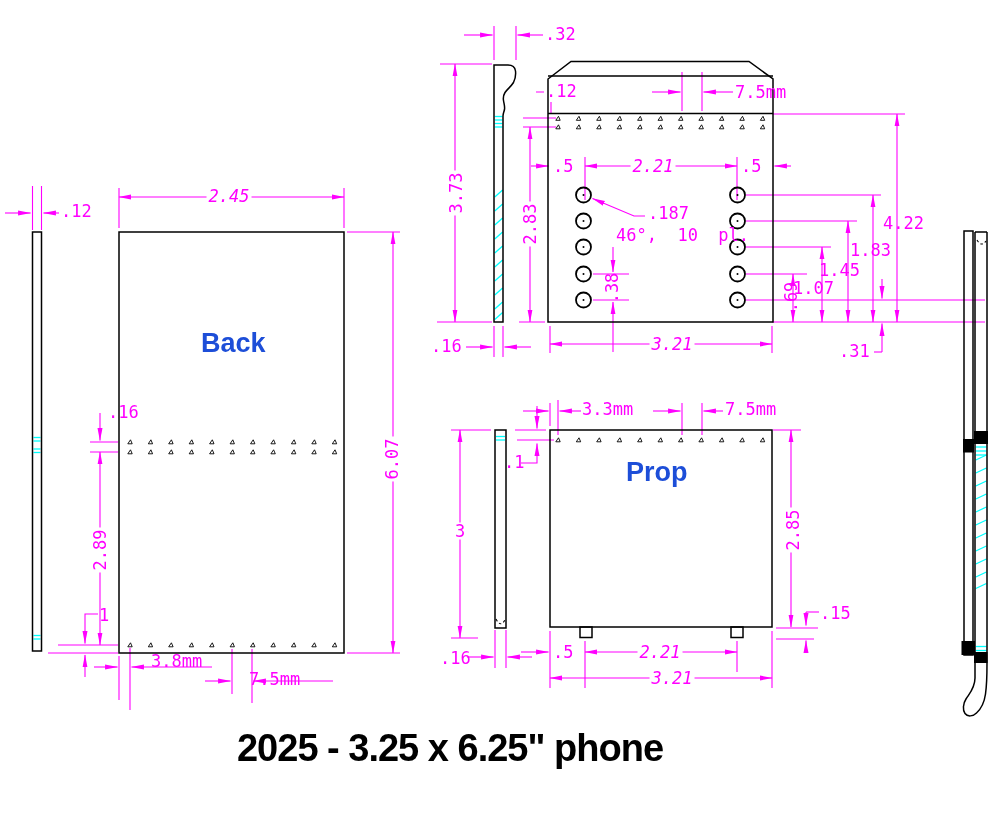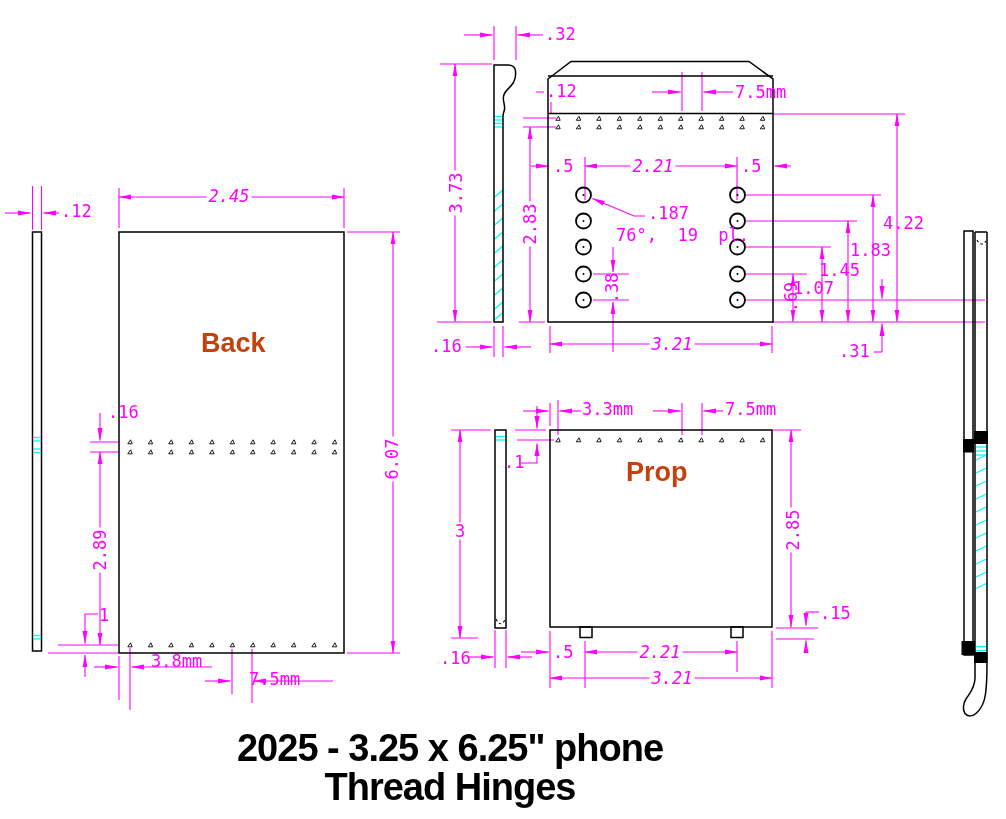--- a/index.html
+++ b/index.html
@@ -5,21 +5,21 @@
   html,body{margin:0;padding:0;background:#fff;}
   #stage{position:relative;width:1006px;height:819px;background:#fff;overflow:hidden;
          font-family:"DejaVu Sans Mono",monospace;}
   svg{position:absolute;left:0;top:0;}
   .dim-label{position:absolute;font:17px "DejaVu Sans Mono",monospace;color:#ff00ff;
              white-space:pre;line-height:1;z-index:3;}
   .wbg{background:#fff;padding:0 2px;}
   .ctr{transform:translateX(-50%);font-style:italic;}
   .vert{transform:translate(-50%,-50%) rotate(-90deg);transform-origin:center;}
   .vctr{transform:translate(-50%,-50%);}
-  .view-label{position:absolute;font:bold 27px "Liberation Sans",sans-serif;color:#c2410c;
+  .view-label{position:absolute;font:bold 27px "Liberation Sans",sans-serif;color:#1d4ed8;
               line-height:1;z-index:3;}
   .title-block{position:absolute;left:0;top:729px;width:900px;text-align:center;
                font:bold 38px "Liberation Sans",sans-serif;letter-spacing:-1px;color:#000;
                line-height:39px;z-index:3;}
 </style>
 </head>
 <body>
 
 <div id="stage">
 
@@ -314,21 +314,21 @@
 <div class="dim-label" style="left:545px;top:26px">.32</div>
 <div class="dim-label wbg vert" style="left:456px;top:193px">3.73</div>
 <div class="dim-label" style="left:431px;top:338px">.16</div>
 
 <div class="dim-label" style="left:546px;top:83px">.12</div>
 <div class="dim-label" style="left:735px;top:84px">7.5mm</div>
 <div class="dim-label" style="left:553px;top:158px">.5</div>
 <div class="dim-label wbg ctr" style="left:653px;top:158px">2.21</div>
 <div class="dim-label" style="left:741px;top:158px">.5</div>
 <div class="dim-label" style="left:648px;top:205px">.187</div>
-<div class="dim-label" style="left:616px;top:227px">76°,  19  pl.</div>
+<div class="dim-label" style="left:616px;top:227px">46°,  10  pl.</div>
 <div class="dim-label vert" style="left:612px;top:288px">.38</div>
 <div class="dim-label wbg vert" style="left:530px;top:224px">2.83</div>
 <div class="dim-label wbg ctr" style="left:672px;top:336px">3.21</div>
 <div class="dim-label vert" style="left:791px;top:297px">.69</div>
 <div class="dim-label" style="left:793px;top:280px">1.07</div>
 <div class="dim-label" style="left:819px;top:262px">1.45</div>
 <div class="dim-label" style="left:850px;top:242px">1.83</div>
 <div class="dim-label" style="left:883px;top:215px">4.22</div>
 <div class="dim-label" style="left:839px;top:343px">.31</div>
 
@@ -341,16 +341,15 @@
 <div class="dim-label" style="left:440px;top:650px">.16</div>
 <div class="dim-label" style="left:553px;top:644px">.5</div>
 <div class="dim-label wbg ctr" style="left:660px;top:644px">2.21</div>
 <div class="dim-label wbg ctr" style="left:672px;top:670px">3.21</div>
 
 <div class="view-label" style="left:201px;top:330px">Back</div>
 <div class="view-label" style="left:626px;top:459px">Prop</div>
 
 <div class="title-block">
   <div>2025 - 3.25 x 6.25" phone</div>
-  <div>Thread Hinges</div>
 </div>
 
 </div>
 
 </body></html>

